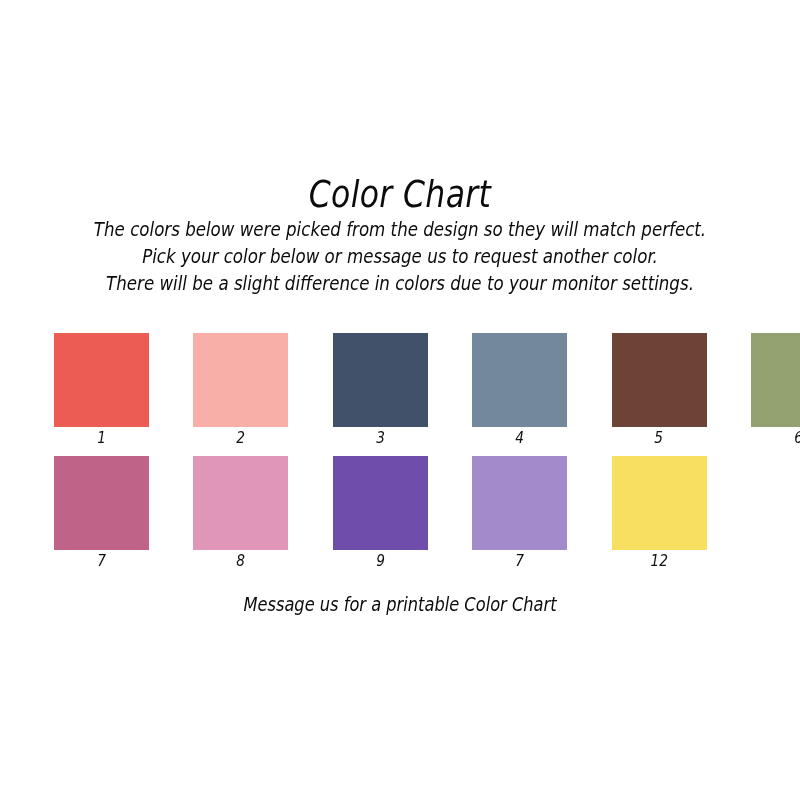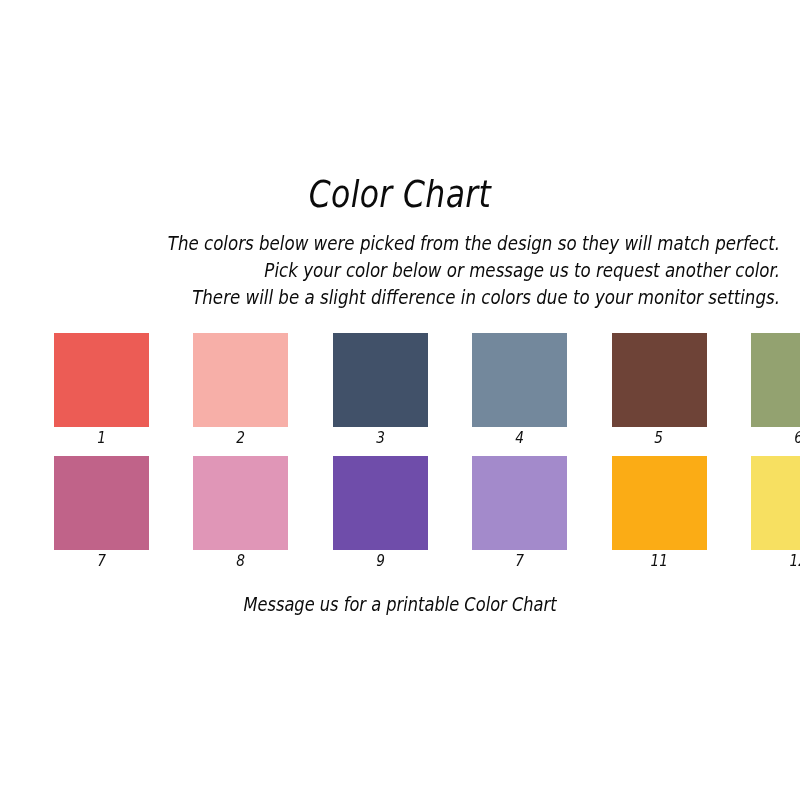--- a/index.html
+++ b/index.html
@@ -39,22 +39,21 @@
     line-height: 44px;
     font-style: italic;
     font-weight: 400;
     letter-spacing: 0.4px;
     transform: scaleX(0.92);
     color: #0b0b0b;
     white-space: nowrap;
   }
 
   .desc-lines {
-    margin-top: 14px;
-    text-align: right;
+    margin-top: 0;
   }
 
   .desc-line {
     font-family: "DejaVu Sans Condensed", "Liberation Sans Narrow", "Liberation Sans", sans-serif;
     font-size: 19.5px;
     line-height: 27px;
     font-style: italic;
     font-weight: 400;
     color: #0b0b0b;
     white-space: nowrap;
@@ -174,24 +173,20 @@
       </div>
       <div class="swatch-cell">
         <span class="swatch-chip" style="background-color: rgb(111, 77, 170);"></span>
         <span class="swatch-label">9</span>
       </div>
       <div class="swatch-cell">
         <span class="swatch-chip" style="background-color: rgb(163, 138, 203);"></span>
         <span class="swatch-label">7</span>
       </div>
       <div class="swatch-cell">
-        <span class="swatch-chip" style="background-color: rgb(251, 172, 21);"></span>
-        <span class="swatch-label">11</span>
-      </div>
-      <div class="swatch-cell">
         <span class="swatch-chip" style="background-color: rgb(247, 224, 97);"></span>
         <span class="swatch-label">12</span>
       </div>
     </div>
 
   </div>
 
   <div class="footer-note">Message us for a printable Color Chart</div>
 
 </div>

